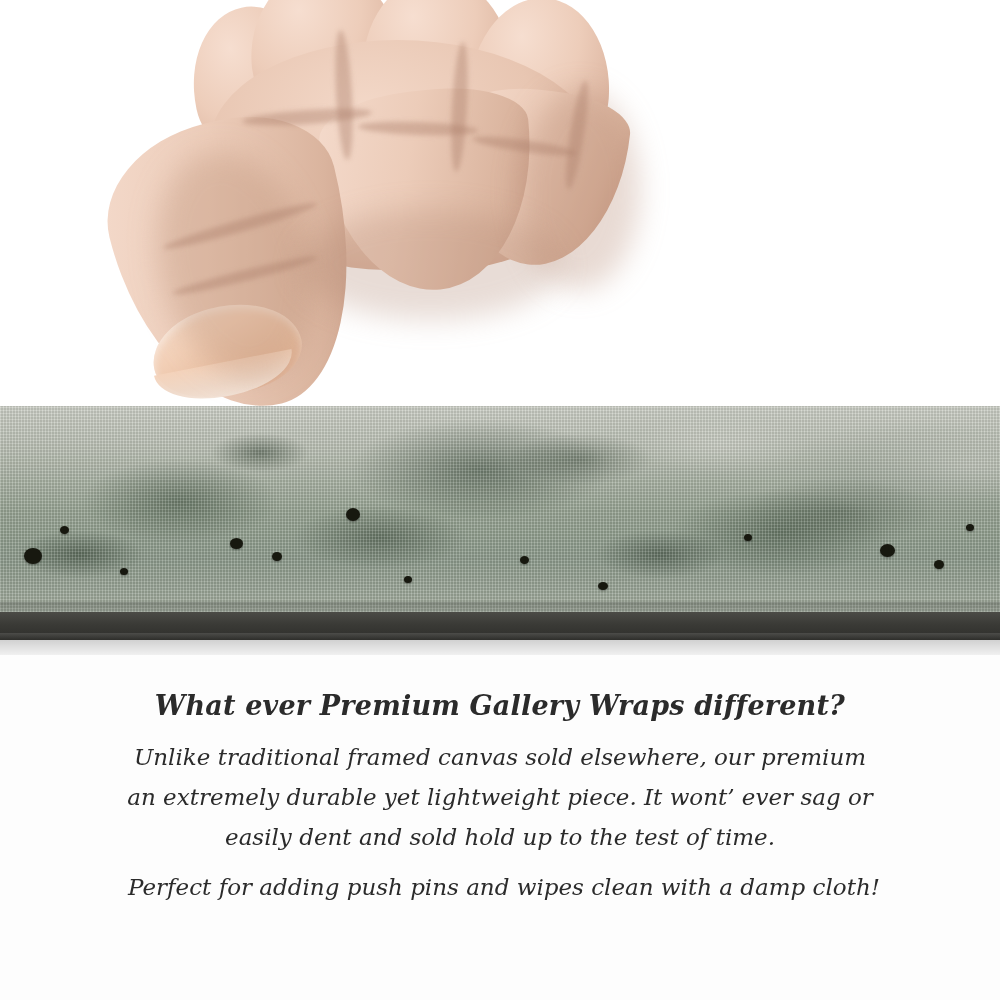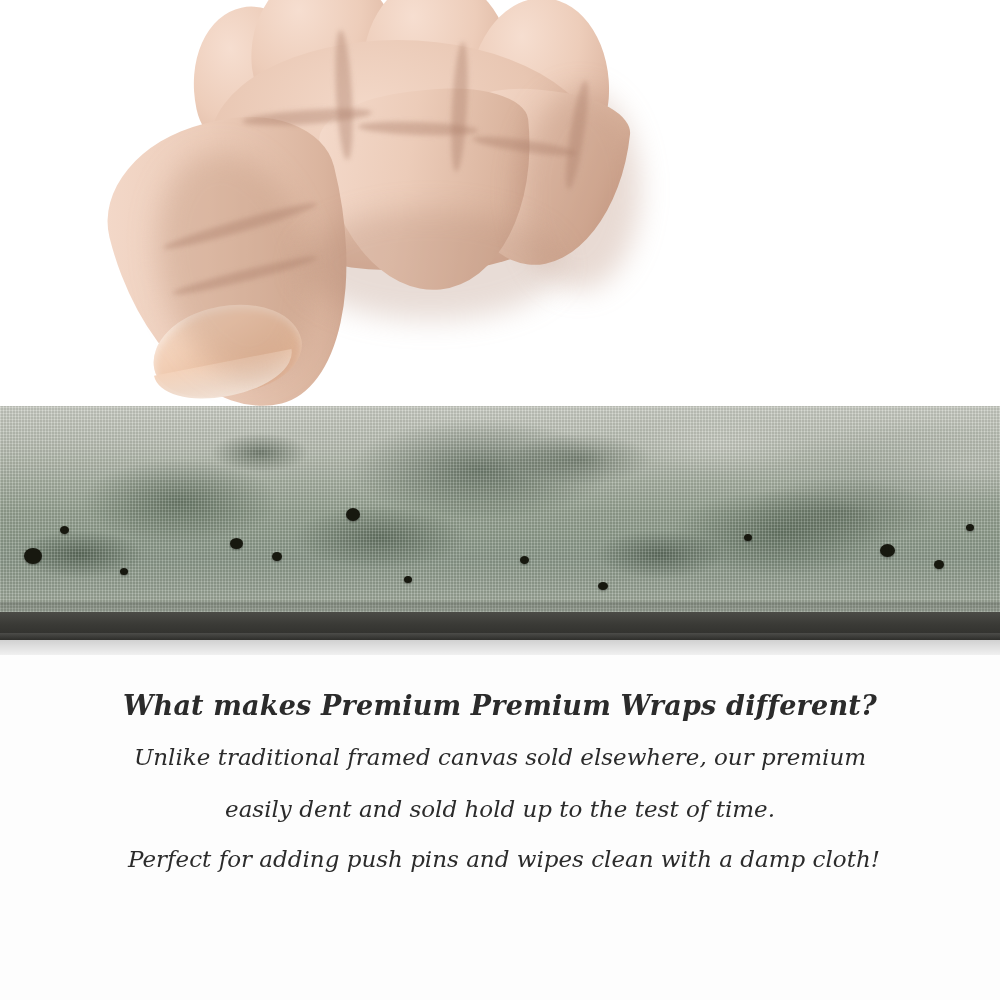--- a/index.html
+++ b/index.html
@@ -221,21 +221,21 @@
     font-size: 27px;
     font-weight: 700;
     letter-spacing: .2px;
     margin-bottom: 16px;
   }
   .caption-body {
     font-size: 23px;
     line-height: 40px;
     font-weight: 400;
   }
-  .caption-line { display: block; margin-top: 12px; }
+  .caption-line { display: block; }
   .caption-last { display: block; margin-top: 10px; padding-left: 8px; }
 </style>
 </head>
 <body>
 
 <div class="page">
 
   <div class="photo">
 
     <div class="hand">
@@ -281,21 +281,22 @@
         <div class="spot" style="left:966px; top:118px; width:8px;  height:7px;"></div>
       </div>
       <div class="canvas-shadowline"></div>
     </div>
 
     <div class="wrap-side"></div>
     <div class="wrap-shadow"></div>
   </div>
 
   <div class="caption">
-    <div class="caption-title">What makes Premium Premium Wraps different?</div>
+    <div class="caption-title">What ever Premium Gallery Wraps different?</div>
     <div class="caption-body">
       <span class="caption-line">Unlike traditional framed canvas sold elsewhere, our premium</span>
+      <span class="caption-line">an extremely durable yet lightweight piece. It wont’ ever sag or</span>
       <span class="caption-line">easily dent and sold hold up to the test of time.</span>
       <span class="caption-last">Perfect for adding push pins and wipes clean with a damp cloth!</span>
     </div>
   </div>
 
 </div>
 
 </body></html>

